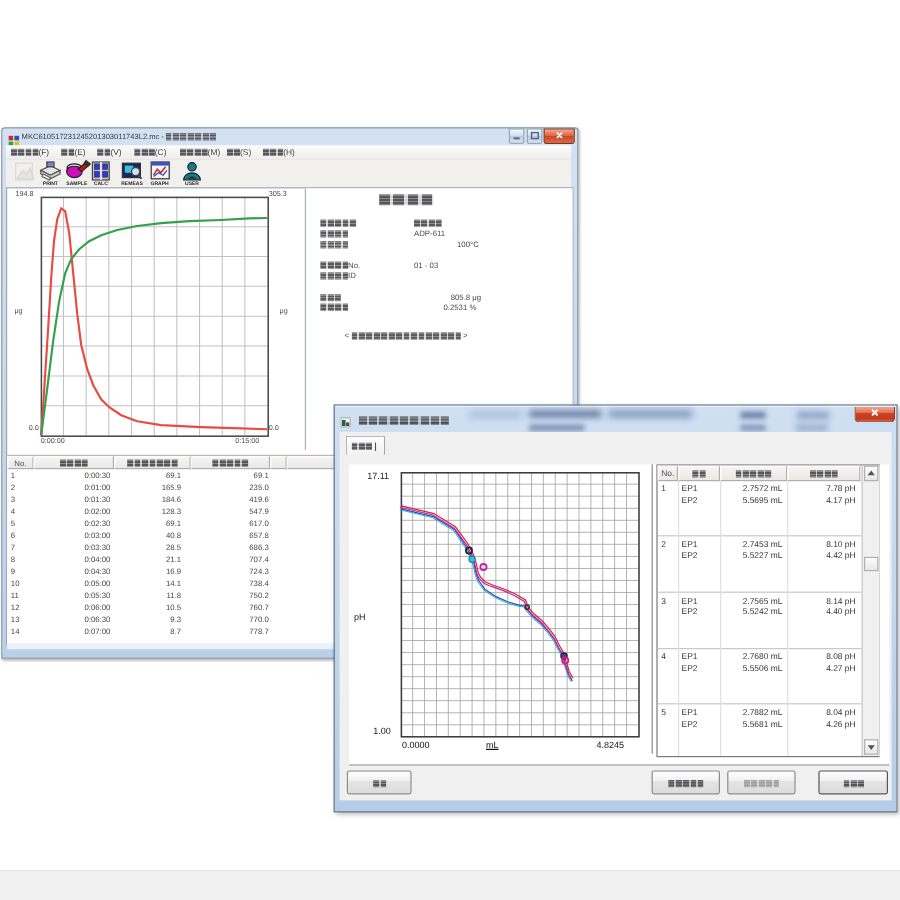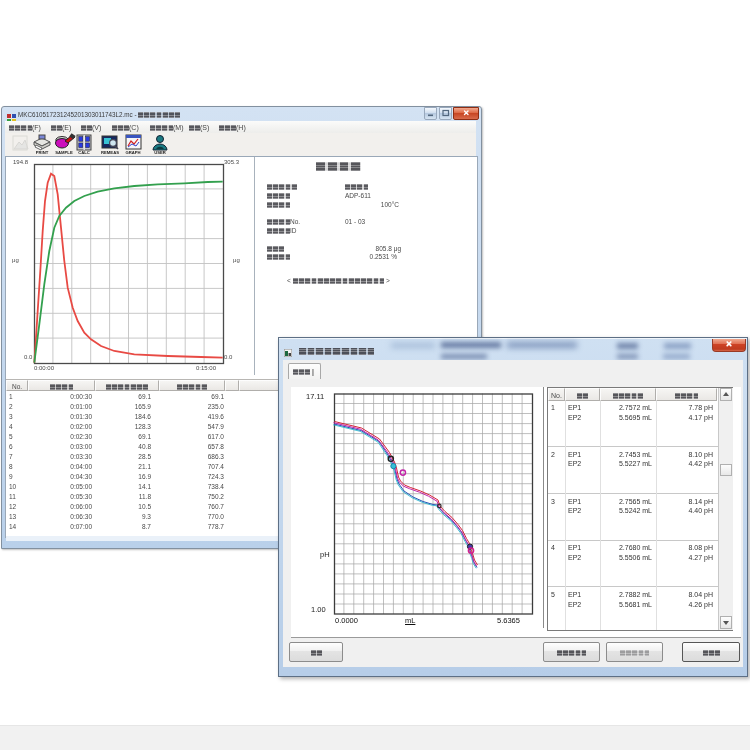--- a/index.html
+++ b/index.html
@@ -357,22 +357,22 @@
       <circle cx="110.4" cy="106.1" r="2.6" fill="#35c0d8" stroke="#1888a8" stroke-width="1"></circle>
       <circle cx="119.9" cy="112.6" r="2.6" fill="none" stroke="#c224a8" stroke-width="1.5"></circle>
       <circle cx="156.3" cy="145.9" r="1.8" fill="none" stroke="#333" stroke-width="1.2"></circle>
       <circle cx="187" cy="186.6" r="2.6" fill="#4a3aa8" stroke="#222" stroke-width="1"></circle>
       <circle cx="188" cy="190.5" r="2.6" fill="none" stroke="#d4208c" stroke-width="1.5"></circle>
     </svg>
     <div class="abs" style="left:23px;top:31.5px;font-size:7.5px;color:#222;">17.11</div>
     <div class="abs" style="left:28px;top:245px;font-size:7.5px;color:#222;">1.00</div>
     <div class="abs" style="left:52px;top:256px;font-size:7.5px;color:#111;">0.0000</div>
     <div class="abs" style="left:122px;top:256px;font-size:7.5px;color:#111;text-decoration:underline;">mL</div>
-    <div class="abs" style="left:214px;top:256px;font-size:7.5px;color:#111;">5.6365</div>
-    <div class="abs" style="left:37px;top:150px;font-size:7.5px;color:#222;margin-top:40px;">pH</div>
+    <div class="abs" style="left:214px;top:256px;font-size:7.5px;color:#111;">4.8245</div>
+    <div class="abs" style="left:12px;top:150px;font-size:7.5px;color:#222;">pH</div>
 
     <div class="abs" style="left:264px;top:27px;width:186px;height:244px;background:#fff;border:1px solid #7a7a7a;box-sizing:border-box;font-size:7px;color:#333;" id="list">
       <div class="hbox" style="left:0px;width:17px;height:13px;line-height:13px;font-size:7px;">No.</div>
       <div class="hbox" style="left:17px;width:35px;height:13px;line-height:13px;"><span class="j" style="width:11px;"></span></div>
       <div class="hbox" style="left:52px;width:56px;height:13px;line-height:13px;"><span class="j" style="width:29.5px;"></span></div>
       <div class="hbox" style="left:108px;width:61px;height:13px;line-height:13px;"><span class="j" style="width:23px;"></span></div>
 
       <div class="abs" style="left:3px;top:16px;">1</div>
           <div class="abs" style="left:20px;top:16px;">EP1</div>
           <div class="abs" style="left:56px;top:16px;width:48px;text-align:right;">2.7572 mL</div>

